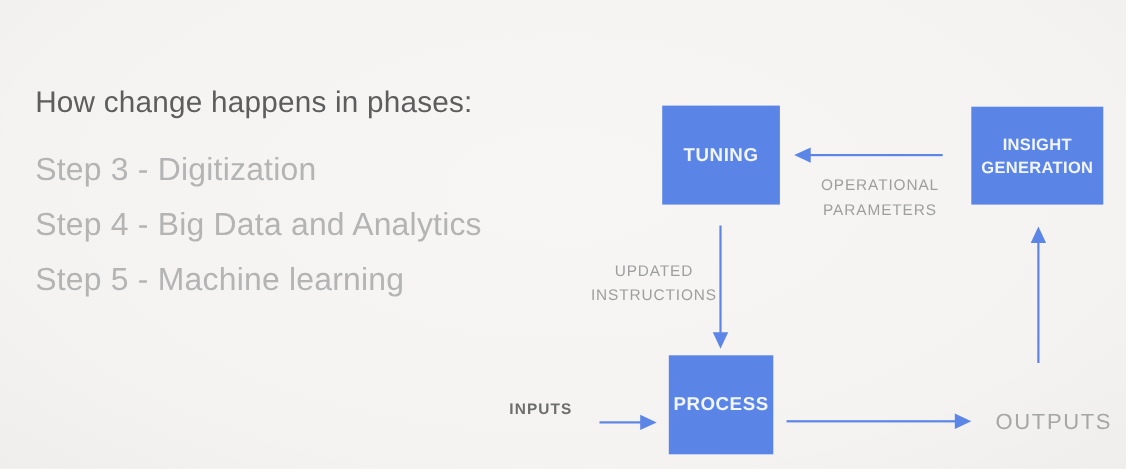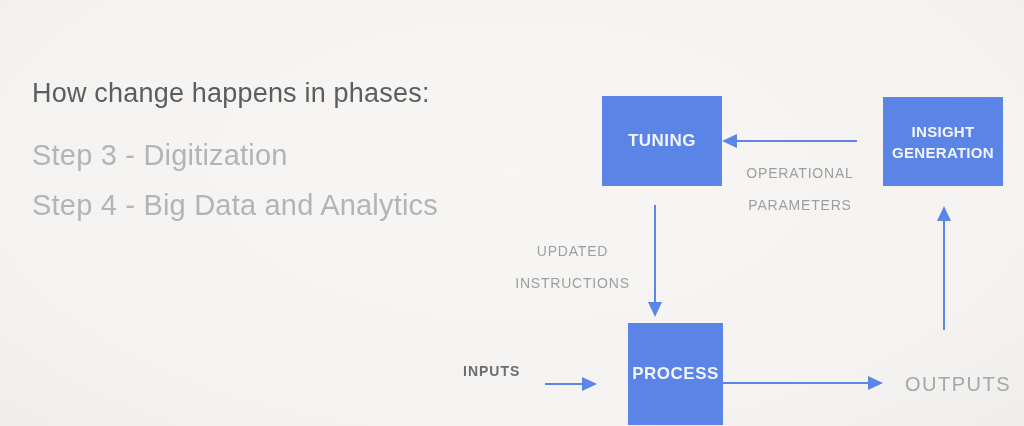--- a/index.html
+++ b/index.html
@@ -64,35 +64,35 @@
     position: absolute;
     background: var(--node-fill);
     color: var(--node-text);
     display: flex;
     align-items: center;
     justify-content: center;
     text-align: center;
     font-weight: bold;
     white-space: pre-line;
   }
-  .node-tuning   { left: 602px; top:  96px; width: 120px; height: 90px; font-size: 17px; letter-spacing: 0.5px; }
+  .node-tuning   { left: 602px; top:  96px; width: 107px; height: 90px; font-size: 17px; letter-spacing: 0.5px; }
   .node-insight  { left: 883px; top:  97px; width: 120px; height: 89px; font-size: 15px; line-height: 21px; letter-spacing: 0.3px; }
-  .node-process  { left: 608px; top: 323px; width:  95px; height: 102px; font-size: 17px; letter-spacing: 0.5px; margin-left: 20px; }
+  .node-process  { left: 608px; top: 323px; width:  95px; height: 90px; font-size: 17px; letter-spacing: 0.5px; }
 
   .edge-label {
     position: absolute;
     text-align: center;
     font-size: 14px;
-    line-height: 32px;
+    line-height: 22px;
     color: var(--label-text);
     letter-spacing: 0.8px;
     white-space: pre-line;
   }
   .label-op-params     { left: 715px; top: 157px; width: 170px; }
-  .label-updated-instr { left: 490px; top: 235px; width: 165px; }
+  .label-updated-instr { left: 512px; top: 235px; width: 165px; }
   .label-inputs {
     position: absolute; left: 463px; top: 363px;
     font-size: 14px; font-weight: bold; letter-spacing: 1px; color: #6d6d6d;
   }
   .label-outputs {
     position: absolute; left: 905px; top: 373px;
     font-size: 20px; letter-spacing: 1.5px; color: #a6a6a6;
   }
 
   
@@ -106,20 +106,21 @@
 </style>
 </head>
 <body>
 
 <div class="slide">
 
   <div class="phases-heading">How change happens in phases:</div>
   <div class="steps">
     <div class="step">Step 3 - Digitization</div>
     <div class="step">Step 4 - Big Data and Analytics</div>
+    <div class="step">Step 5 - Machine learning</div>
   </div>
 
 
   <div class="node node-tuning">TUNING</div>
   <div class="node node-insight">INSIGHT
 GENERATION</div>
   <div class="node node-process">PROCESS</div>
 
   <div>
     <div class="head head-left" style="left:722px; top:134px;"></div>

